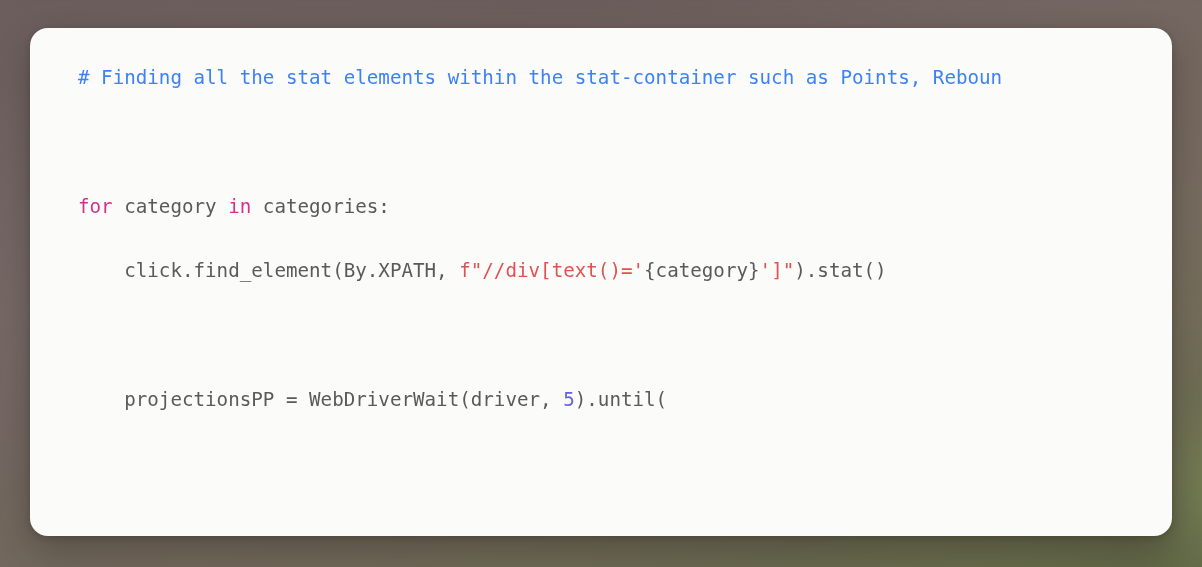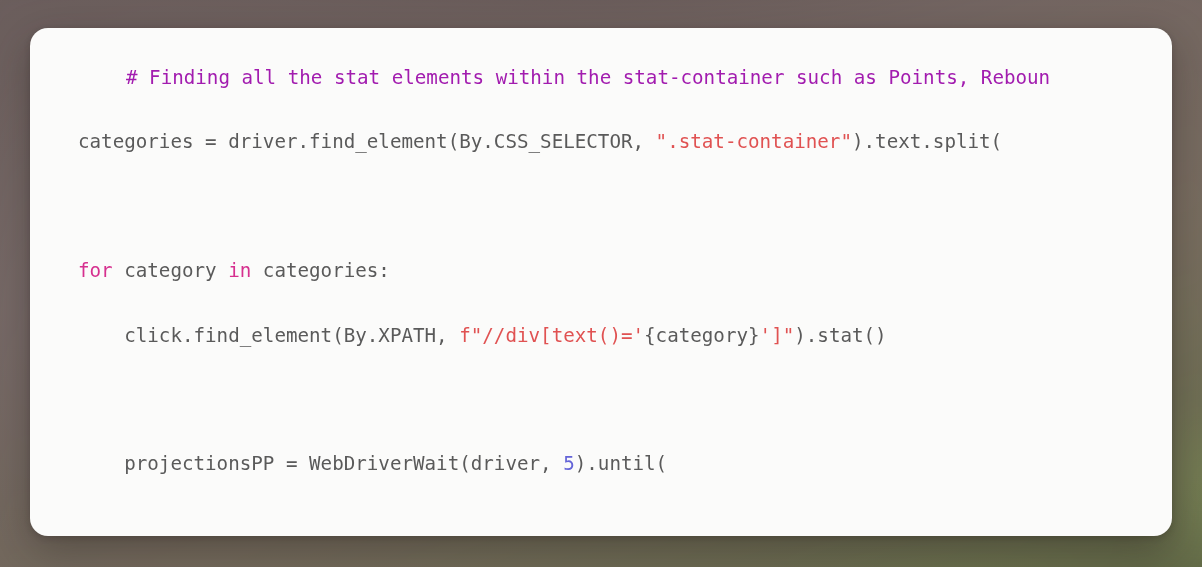--- a/index.html
+++ b/index.html
@@ -60,34 +60,33 @@
     white-space: pre;
     color: #5a5a5a;
     tab-size: 4;
   }
 
   .ln { display: block; min-height: 32.2px; white-space: pre; }
   .ln.blank { }
 
   
   .t-plain   { color: #5a5a5a; }
-  .t-comment { color: #a21caf; margin-left: 48px; }
+  .t-comment { color: #3b82f6; }
   .t-keyword { color: #d6308f; margin-top: 23px; }
   .t-string  { color: #e05252; }
   .t-number  { color: #6464d8; }
 </style>
 </head>
 <body>
 
 <div id="backdrop"></div>
 <div id="backdrop-tint"></div>
 
 <div id="code-card">
   <pre id="code-block"><span class="ln"><span class="t-comment"># Finding all the stat elements within the stat-container such as Points, Reboun</span></span>
-<span class="ln"><span class="t-plain">categories = driver.find_element(By.CSS_SELECTOR, </span><span class="t-string">".stat-container"</span><span class="t-plain">).text.split(</span></span>
 <span class="ln blank">&nbsp;</span>
 <span class="ln"><span class="t-keyword">for</span><span class="t-plain"> category </span><span class="t-keyword">in</span><span class="t-plain"> categories:</span></span>
 <span class="ln"><span class="t-plain">    click.find_element(By.XPATH, </span><span class="t-string">f"//div[text()='</span><span class="t-interpolation">{category}</span><span class="t-string">']"</span><span class="t-plain">).stat()</span></span>
 <span class="ln blank">&nbsp;</span>
 <span class="ln"><span class="t-plain">    projectionsPP = WebDriverWait(driver, </span><span class="t-number">5</span><span class="t-plain">).until(</span></span>
 
 
 
 
 

